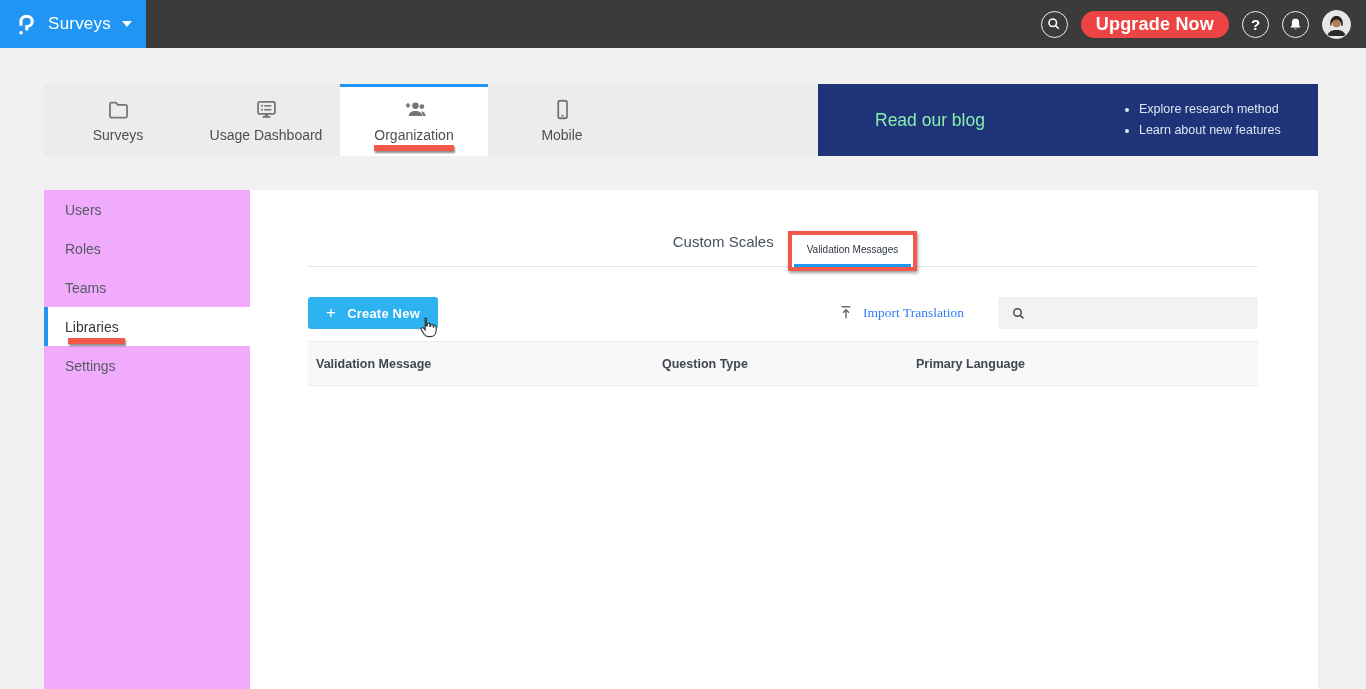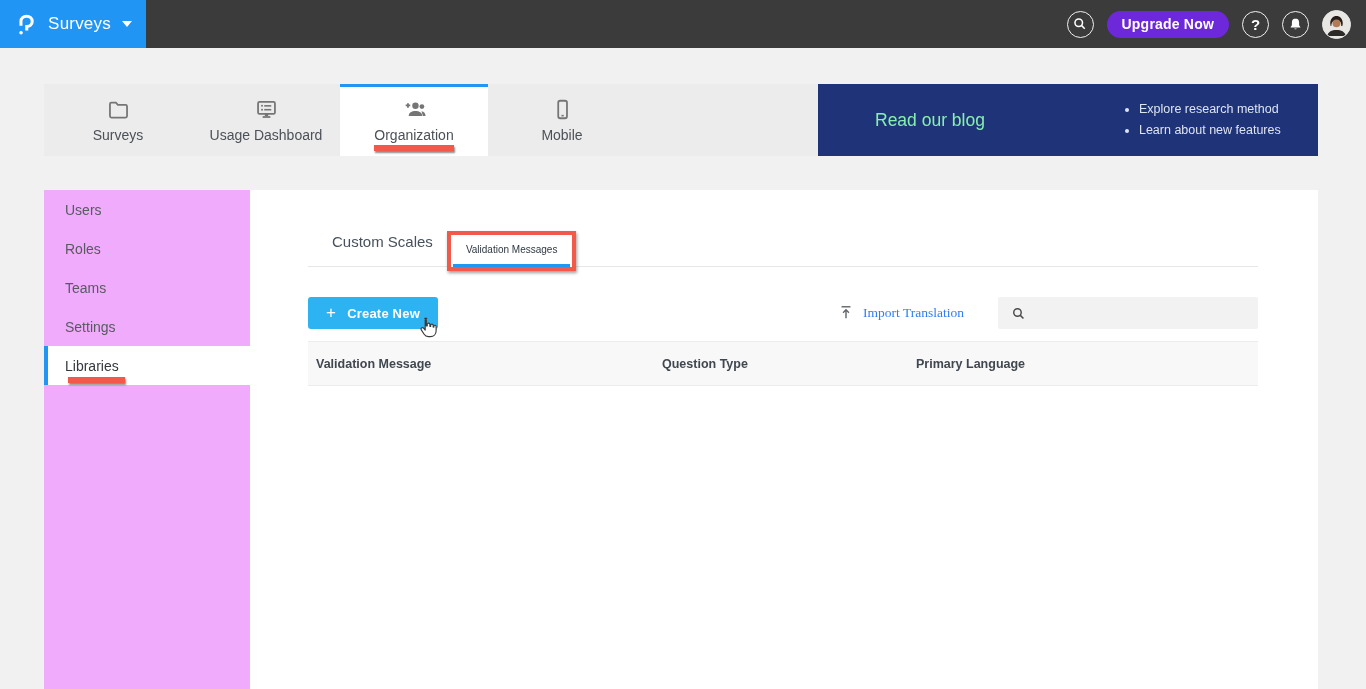--- a/index.html
+++ b/index.html
@@ -10,22 +10,22 @@
   .topbar { height:48px; background:#3b3b3b; display:flex; align-items:center; }
   .logo-box { width:146px; height:48px; background:#2095f3; display:flex;
               align-items:center; justify-content:center; gap:9px; cursor:pointer; }
   .logo-box .product { color:#fff; font-size:17px; font-weight:500; letter-spacing:.2px; }
   .caret-down { width:0; height:0; border-left:5px solid transparent;
                 border-right:5px solid transparent; border-top:6px solid #fff; margin-left:2px; }
   .topbar-right { margin-left:auto; display:flex; align-items:center; gap:13px; padding-right:15px; }
   .circle-btn { width:27px; height:27px; border-radius:50%; border:1.5px solid rgba(255,255,255,.92);
                 display:flex; align-items:center; justify-content:center; color:#fff; cursor:pointer; }
   .circle-btn .qmark { font-size:15px; font-weight:700; color:#fff; }
-  .upgrade-btn { height:27px; border-radius:14px; background:#6d28d9; border:none; color:#fff;
-                 font-size:14px; font-weight:700; padding:0 15px; letter-spacing:.2px;
+  .upgrade-btn { height:27px; border-radius:14px; background:#ef4444; border:none; color:#fff;
+                 font-size:18px; font-weight:700; padding:0 15px; letter-spacing:.2px;
                  font-family:inherit; cursor:pointer; }
   .avatar { width:29px; height:29px; border-radius:50%; overflow:hidden; border:1.5px solid #e8e8e8;
             background:#e9e7e4; cursor:pointer; }
 
   
   .nav-row { display:flex; margin:36px 48px 0 44px; height:72px; }
   .nav-card { flex:1; background:#ececec; display:flex; }
   .nav-tab { width:148px; height:72px; display:flex; flex-direction:column; align-items:center;
              justify-content:center; cursor:pointer; position:relative; color:#757575; }
   .nav-tab .nav-label { font-size:14px; color:#4c5157; margin-top:5px; }
@@ -43,21 +43,21 @@
   .side-nav { width:206px; background:#f0abfc; padding-top:0; flex-shrink:0; }
   .side-item { height:39px; display:flex; align-items:center; padding-left:21px;
                font-size:14px; color:#565b61; cursor:pointer; position:relative; }
   .side-item.active { background:#fff; border-left:4px solid #2095f3; padding-left:17px; color:#33383d; }
   .side-item .ann-bar { position:absolute; left:20px; bottom:2px; width:57px; height:6px;
                         background:#f2594b; box-shadow:1px 2px 2px rgba(40,40,40,.55); }
 
   .main-panel { flex:1; background:#fff; position:relative; padding:0 60px 0 58px; }
 
   .tabs-row { display:flex; align-items:flex-end; border-bottom:1px solid #e6e6e6;
-              height:77px; padding-left:24px; }
+              height:77px; padding-left:24px;justify-content:center; }
   .scale-tab { font-size:15px; color:#47515c; padding-bottom:16px; margin-right:14px; cursor:pointer; }
   .ann-box { border:4px solid #f2594b; box-shadow:1px 2px 3px rgba(40,40,40,.45);
              margin-bottom:-5px; background:#fff; }
   .msg-tab { padding:9px 2px 0 2px; cursor:pointer; }
   .msg-tab .tab-text { font-size:10px; color:#2f3842; font-weight:500; padding:0 13px; display:block; }
   .blue-underline { height:3px; background:#2196f3; margin-top:9px; }
 
   .toolbar { margin-top:30px; display:flex; justify-content:space-between; align-items:center; height:32px; }
   .create-btn { display:inline-flex; align-items:center; gap:11px; background:#2db2f2; border:none;
                 color:#fff; height:32px; padding:0 18px; border-radius:3px; font-size:13px;
@@ -194,26 +194,26 @@
   <nav class="side-nav">
     <div class="side-item">
       <span>Users</span>
     </div>
     <div class="side-item">
       <span>Roles</span>
     </div>
     <div class="side-item">
       <span>Teams</span>
     </div>
-    <div class="side-item">
-      <span>Settings</span>
-    </div>
     <div class="side-item active">
       <span>Libraries</span>
       <span class="ann-bar"></span>
+    </div>
+    <div class="side-item">
+      <span>Settings</span>
     </div>
   </nav>
 
   <section class="main-panel">
 
     <div class="tabs-row">
       <div class="scale-tab">Custom Scales</div>
       <div class="ann-box">
         <div class="msg-tab">
           <span class="tab-text">Validation Messages</span>

